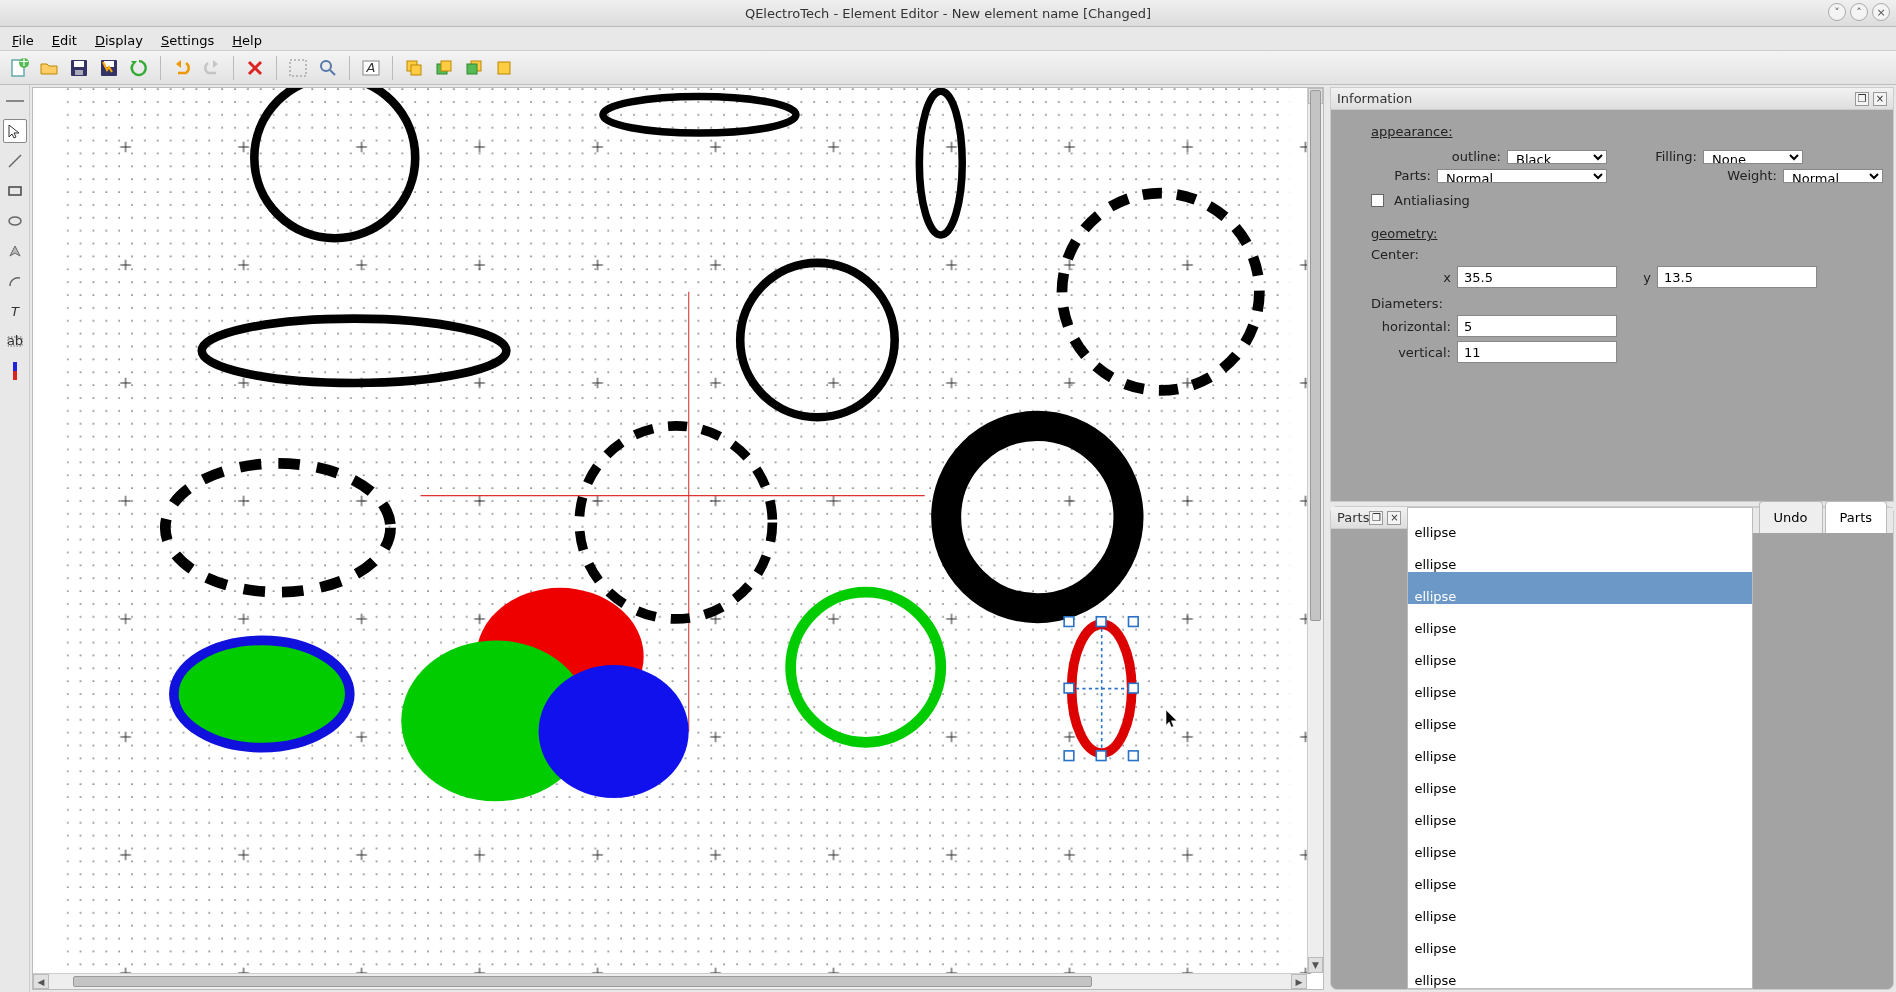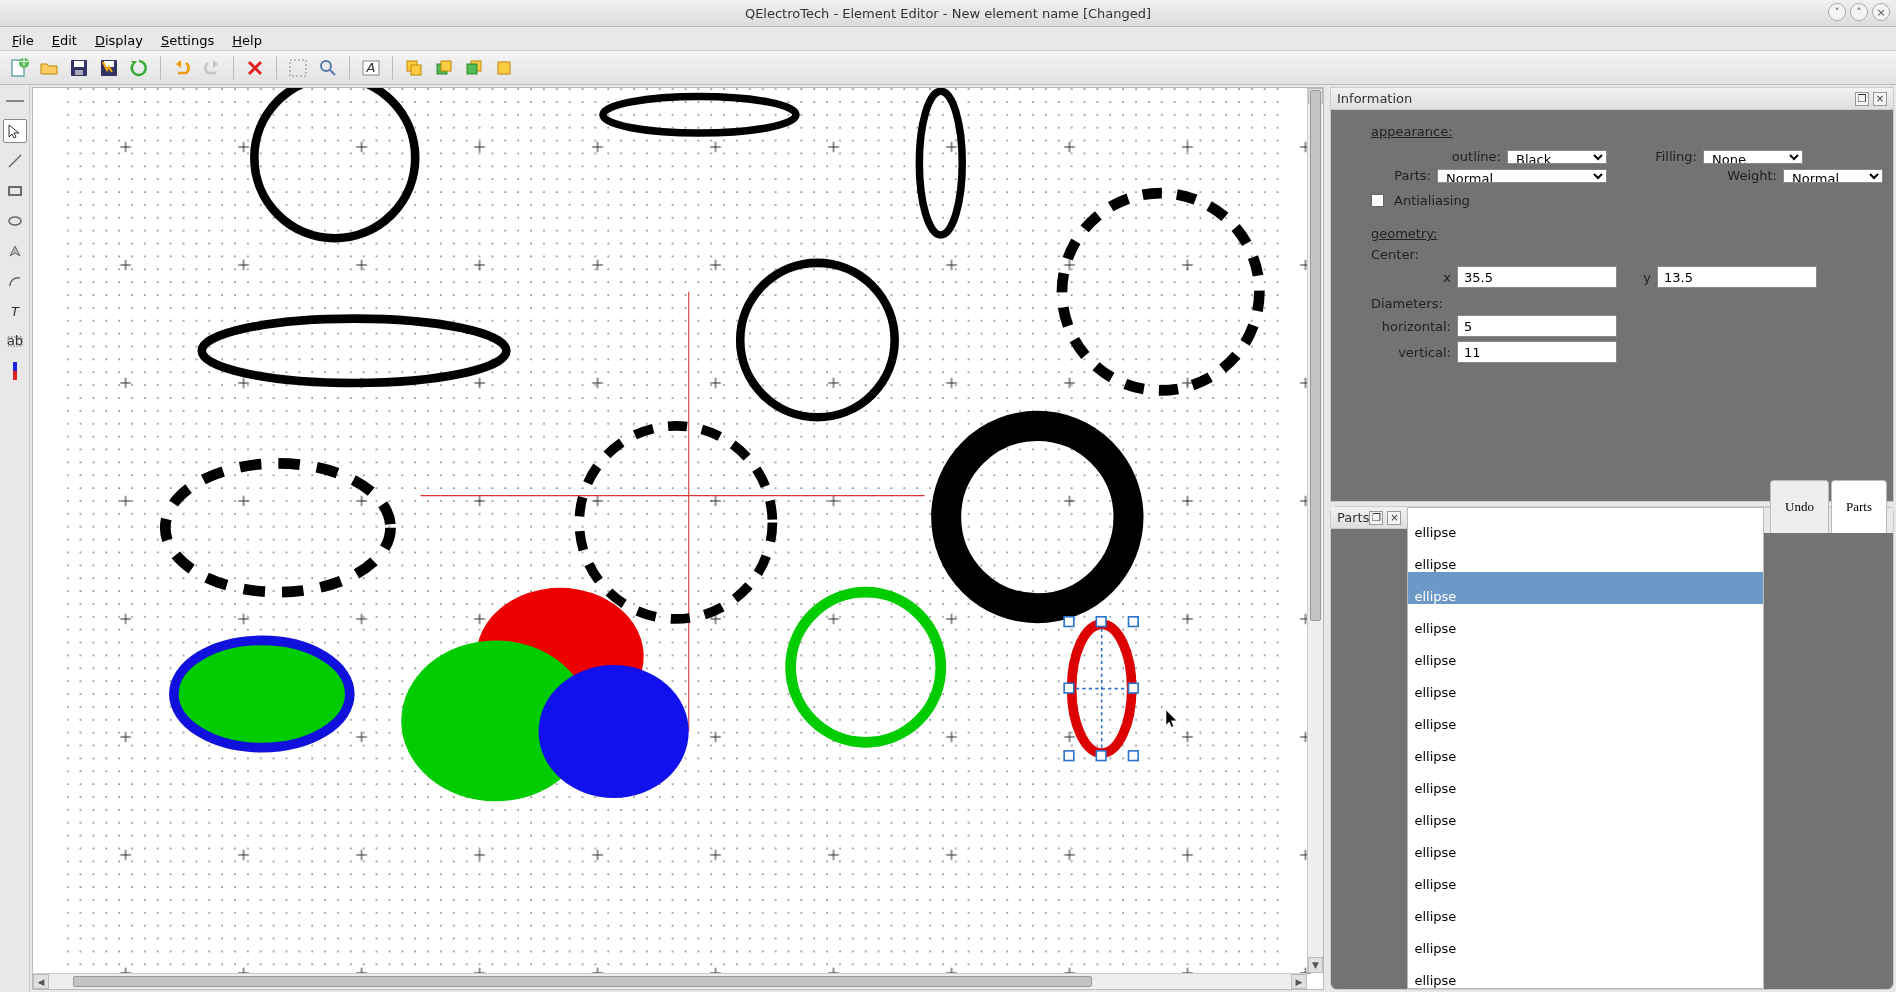--- a/index.html
+++ b/index.html
@@ -37,40 +37,40 @@
 .scrollbar-v .thumb { position:absolute; left:2px; right:2px; top:2px; height:60%; background:#c4c4c4; border:1px solid #999; border-radius:2px; }
 .scrollbar-v .arr { position:absolute; left:0; right:0; height:16px; display:flex; align-items:center; justify-content:center; color:#555; font-size:9px; background:#e0e0e0; border:1px solid #bbb; }
 .scrollbar-v .arr.up { top:0; } .scrollbar-v .arr.dn { bottom:0; }
 .scrollbar-h { position:absolute; left:0; right:16px; bottom:0; height:16px; background:#eee; border-top:1px solid #ccc; }
 .scrollbar-h .thumb { position:absolute; top:2px; bottom:2px; left:40px; width:80%; background:#c4c4c4; border:1px solid #999; border-radius:2px; }
 .scrollbar-h .arr { position:absolute; top:0; bottom:0; width:16px; display:flex; align-items:center; justify-content:center; color:#555; font-size:9px; background:#e0e0e0; border:1px solid #bbb; }
 .scrollbar-h .arr.lf { left:0; } .scrollbar-h .arr.rt { right:0; }
 
 
 .rightcol { width:570px; display:flex; flex-direction:column; gap:4px; padding:2px 2px 2px 4px; }
-.panel { background:#737373; border:1px solid #ccc; display:flex; flex-direction:column; }
+.panel { background:#a3a3a3; border:1px solid #ccc; display:flex; flex-direction:column; }
 .panel-header { height:22px; background:linear-gradient(#f2f2f2,#dedede); border-bottom:1px solid #ccc; display:flex; align-items:center; padding:0 6px; font-size:13px; color:#333; }
 .panel-header .phbtns { margin-left:auto; display:flex; gap:4px; }
 .panel-header .phbtn { width:14px; height:14px; border:1px solid #999; background:#f4f4f4; font-size:10px; display:flex; align-items:center; justify-content:center; cursor:pointer; }
 .panel-body { padding:8px 10px; font-size:13px; color:#222; }
 
 .section-title { text-decoration: underline; color:#222; margin:6px 0 6px 30px; }
 .formrow { display:flex; align-items:center; margin:4px 0; gap:6px; }
 .formrow label { text-align:right; white-space:nowrap; }
 .select { border:1px solid #888; background:#fff; height:14px; padding:0 4px; font-size:13px; }
 .input { border:1px solid #888; background:#fff; height:22px; padding:0 6px; font-size:13px; }
 .cb { width:13px; height:13px; border:1px solid #666; background:#fff; display:inline-block; margin-right:4px; vertical-align:middle; }
 
 
 .parts-panel { flex:1; display:flex; flex-direction:row;border-radius:7px; }
 .parts-list { flex:1; background:#fff; border:1px solid #bbb; overflow:auto; }
 .parts-list .row { padding:16px 6px; cursor:pointer; height:17px; line-height:17px; }
 .parts-list .row.sel { background:#6b98c7; color:#fff; }
 .tabbar { height:26px; background:#e8e8e8; border-top:1px solid #ccc; display:flex; align-items:flex-end; padding:0 6px; gap:2px; }
-.tabbar .tab { padding:18px 14px; border:1px solid #bbb; border-bottom:none; background:#eee; border-top-left-radius:4px; border-top-right-radius:4px; cursor:pointer;font-family:Liberation Serif, serif; }
+.tabbar .tab { padding:8px 14px; border:1px solid #bbb; border-bottom:none; background:#eee; border-top-left-radius:4px; border-top-right-radius:4px; cursor:pointer; }
 .tabbar .tab.active { background:#fff; }
 
 svg { display:block; }
 </style>
 </head>
 <body>
 
 <div class="titlebar">
   <span class="title">QElectroTech - Element Editor - New element name [Changed]</span>
   <div class="winbtns">

